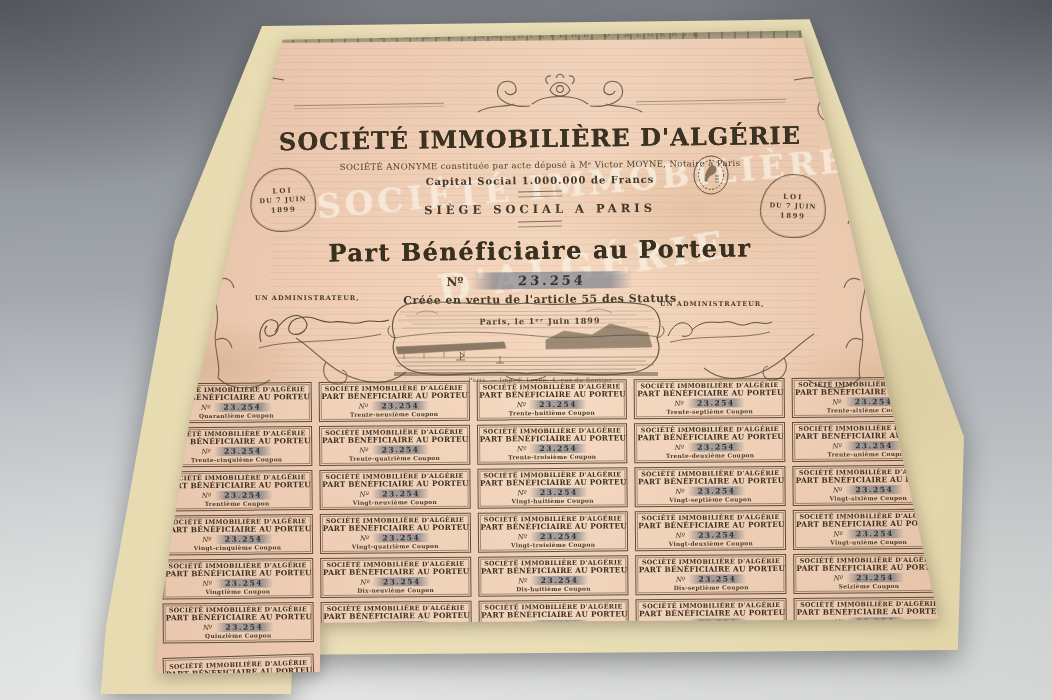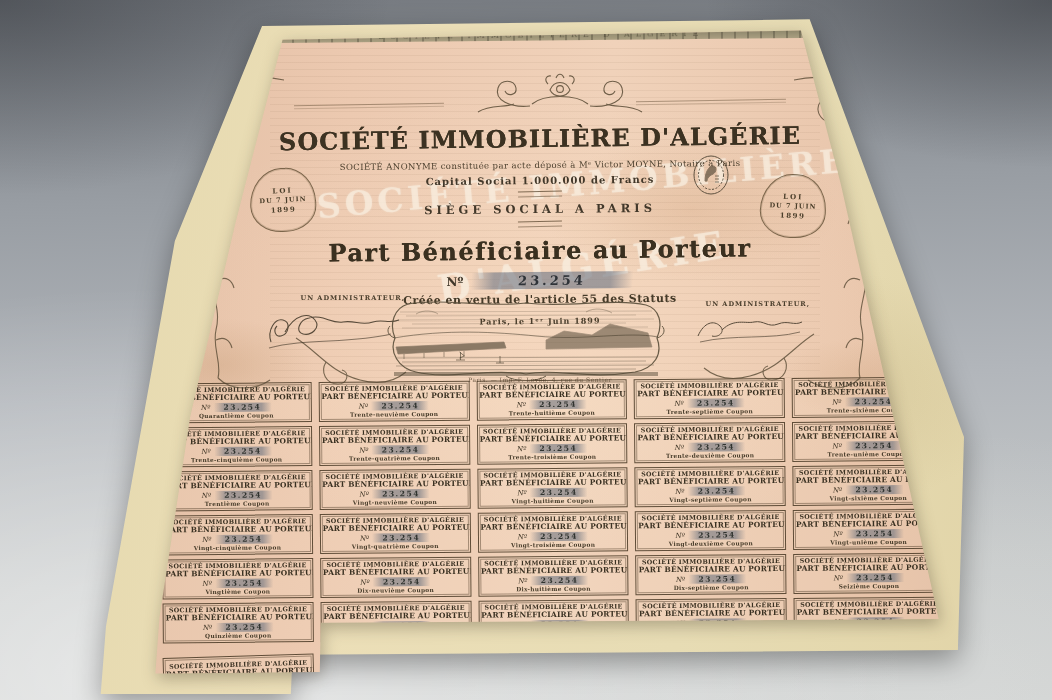--- a/index.html
+++ b/index.html
@@ -71,21 +71,21 @@
   #cert-siege{margin-top:5px;font-size:11.5px;font-weight:bold;letter-spacing:4px;transform:rotate(-.6deg);}
   #cert-type{margin-top:9px;font-size:24px;font-weight:bold;letter-spacing:1.5px;color:#3a3020;text-shadow:0 0 .4px #3a3020;transform:rotate(-.7deg);}
   #cert-number-row{margin-top:7px;font-size:12px;font-weight:bold;transform:rotate(-.6deg);}
   #cert-number-band{
     display:inline-block;min-width:150px;margin-left:8px;padding:1px 6px;
     background:linear-gradient(90deg, rgba(110,118,133,0), rgba(110,118,133,.6) 14%, rgba(110,118,133,.62) 86%, rgba(110,118,133,0));
     color:#2f3338;font-size:13px;letter-spacing:3px;transform:skewX(-4deg);
   }
   #cert-statute{margin-top:4px;font-size:11px;font-weight:bold;letter-spacing:.5px;color:#453a28;transform:rotate(-.5deg);}
   #cert-date{margin-top:10px;font-size:8px;font-weight:bold;letter-spacing:1px;color:#4a3e2c;transform:rotate(-.5deg);}
-  .admin{position:absolute;width:150px;text-align:right;}
+  .admin{position:absolute;width:150px;text-align:left;}
   #admin-left{left:-15px;top:246px;}
   #admin-right{left:390px;top:252px;}
   .admin-label{font-size:6.5px;font-weight:bold;letter-spacing:1px;color:#4a3e2c;}
   .sig{margin-top:2px;}
   
   #vignette{position:absolute;left:116px;top:252px;width:280px;height:80px;}
   #printer-line{position:absolute;left:0;top:328px;width:100%;font-size:6px;letter-spacing:.5px;color:rgba(74,58,38,.8);}
   
   .cartouche{
     position:absolute;width:64px;height:62px;z-index:2;display:flex;flex-direction:column;justify-content:center;gap:1px;

